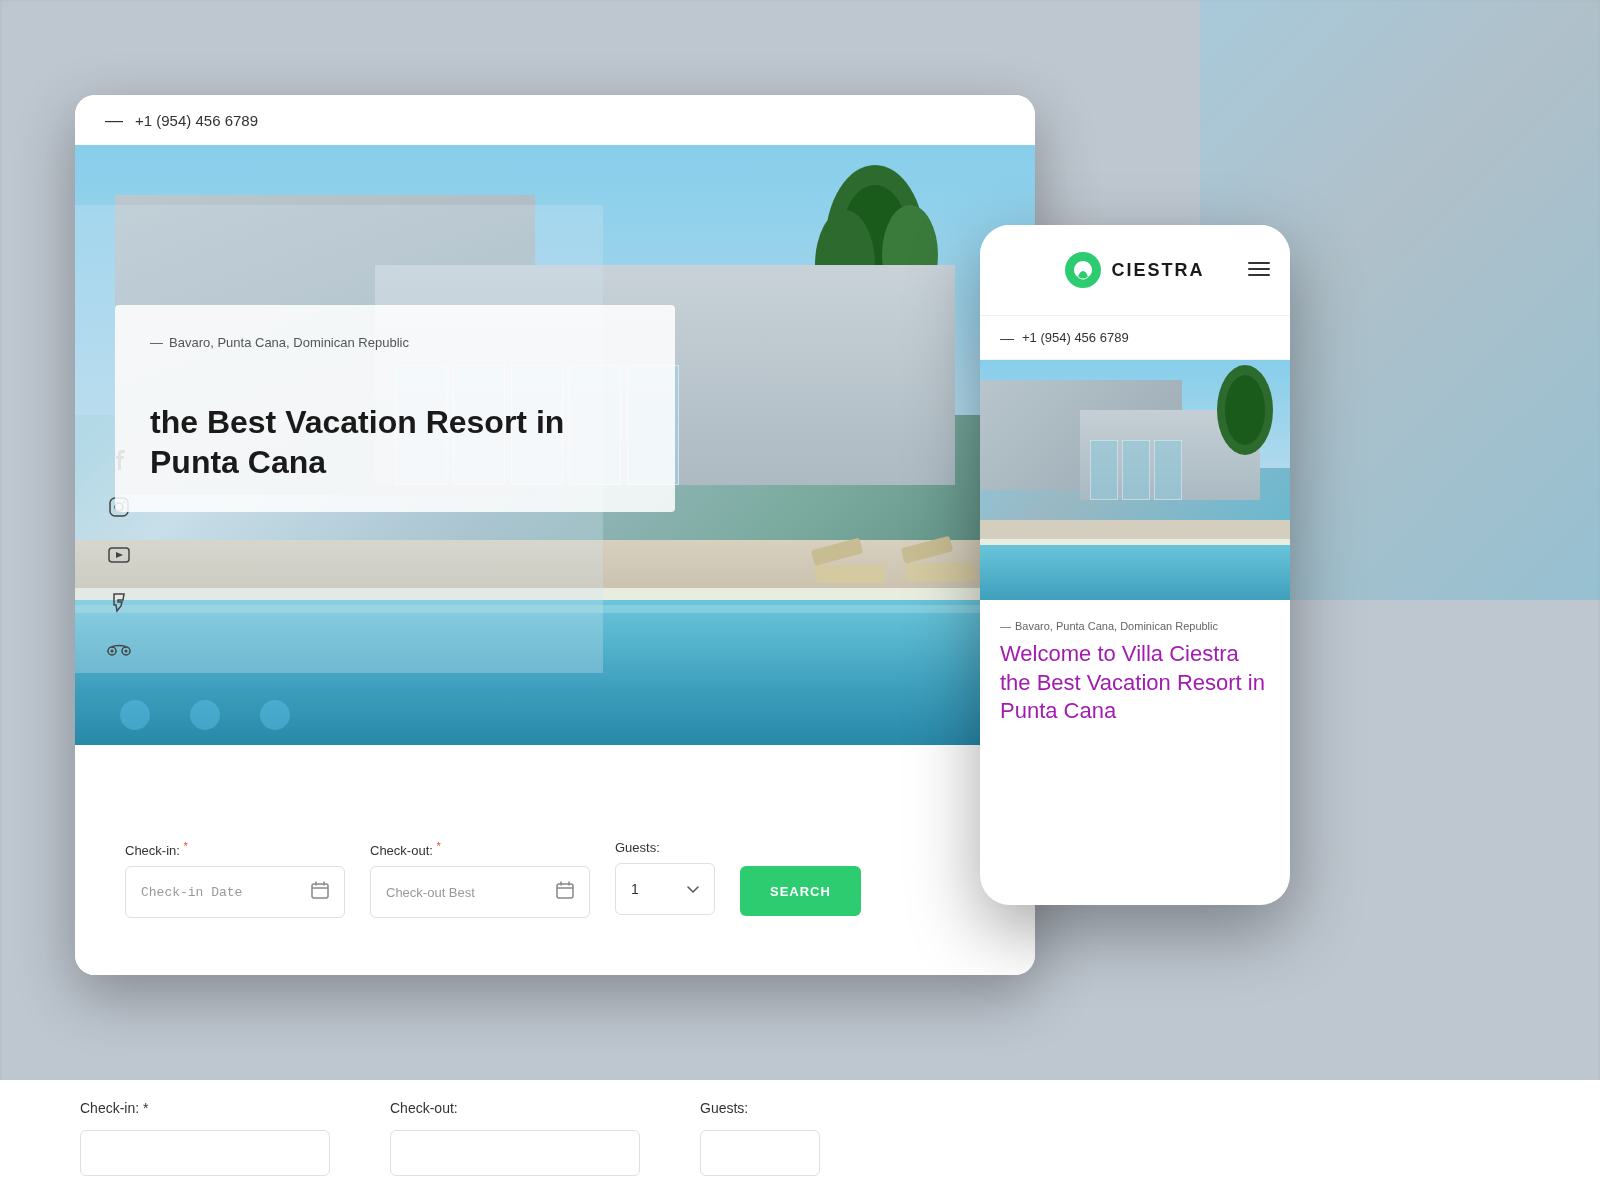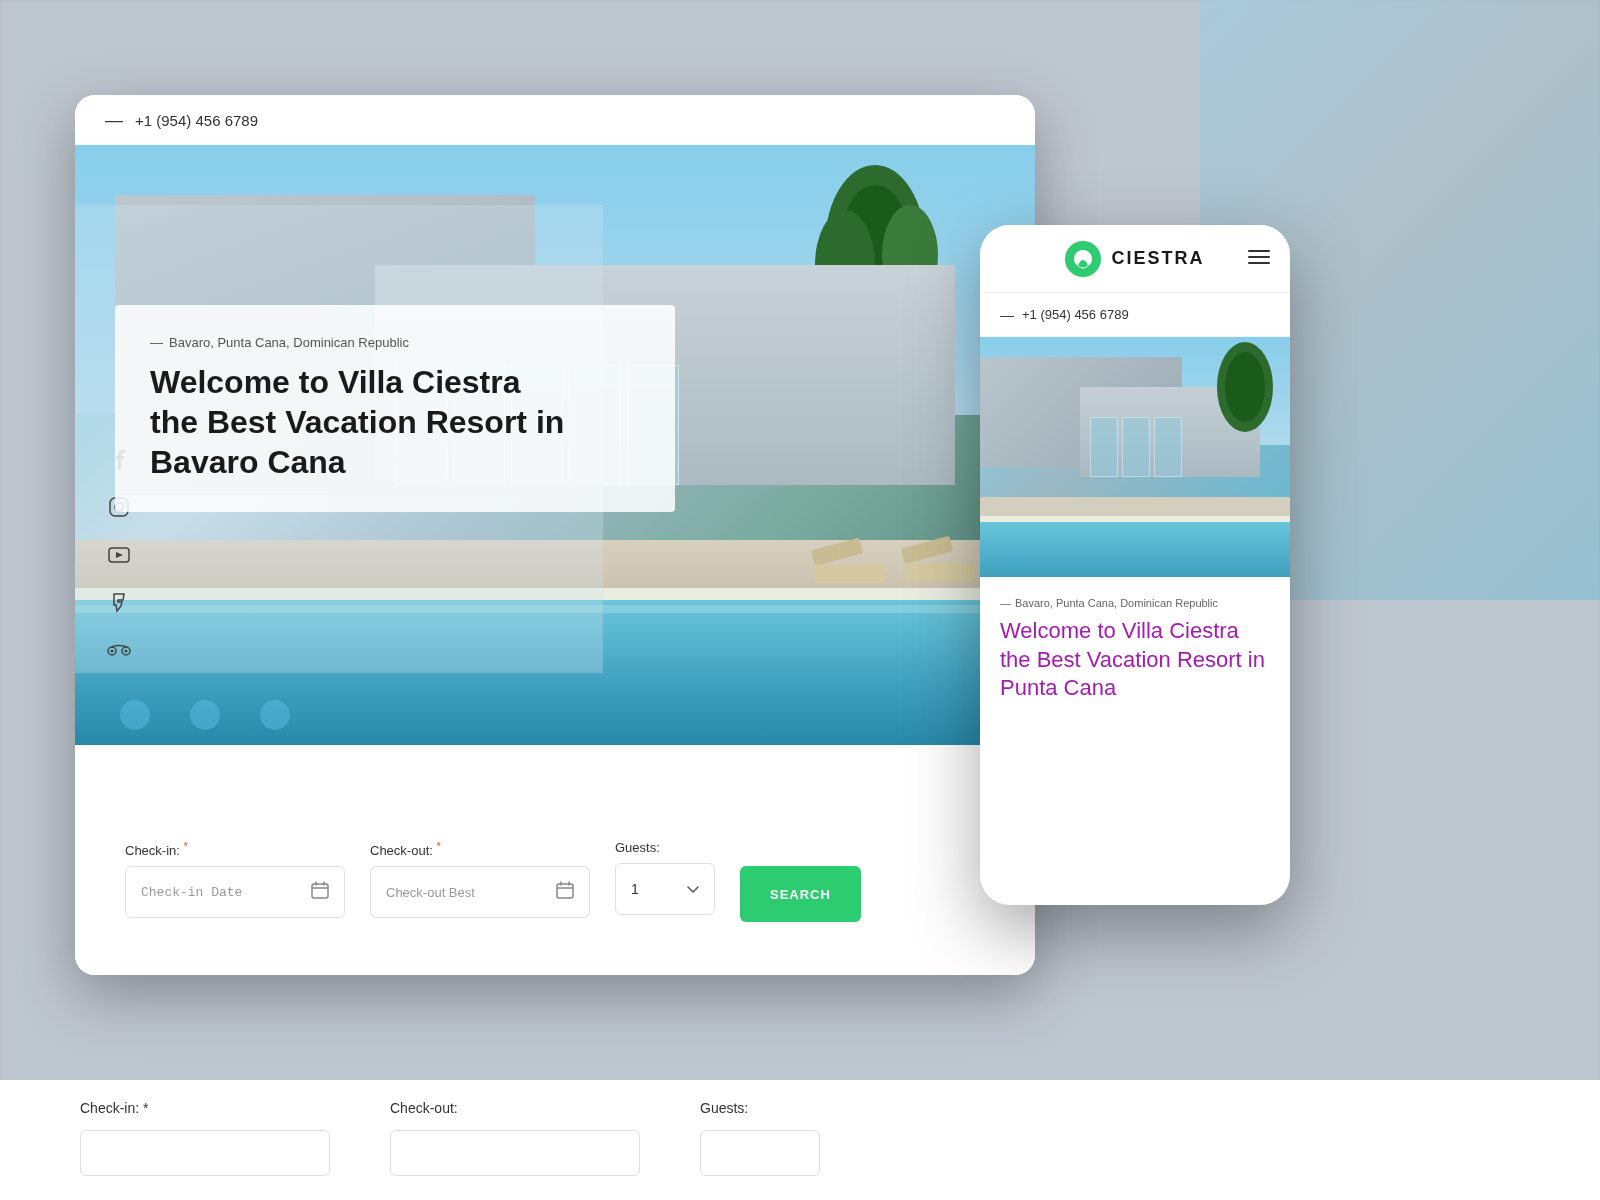--- a/index.html
+++ b/index.html
@@ -216,21 +216,21 @@
       font-size: 14px;
       color: #333;
       display: flex;
       align-items: center;
       justify-content: space-between;
       background: white;
       cursor: pointer;
     }
 
     .search-btn {
-      height: 56px;
+      height: 50px;
       padding: 0 30px;
       background: #2ecc71;
       color: white;
       border: none;
       border-radius: 6px;
       font-size: 13px;
       font-weight: 700;
       letter-spacing: 1px;
       cursor: pointer;
       text-transform: uppercase;
@@ -244,21 +244,21 @@
       right: 310px;
       width: 310px;
       height: 680px;
       background: white;
       border-radius: 30px;
       box-shadow: 0 25px 70px rgba(0,0,0,0.35);
       overflow: hidden;
     }
 
     .mobile-header {
-      height: 68px;
+      height: 91px;
       background: white;
       display: flex;
       align-items: center;
       justify-content: center;
       gap: 10px;
       border-bottom: 1px solid #f0f0f0;
       position: relative;
     }
 
     .logo-icon {
@@ -480,22 +480,22 @@
         </svg>
       </div>
     </div>
 
     <div class="welcome-card">
       <div class="welcome-location">
         <span>—</span>
         <span>Bavaro, Punta Cana, Dominican Republic</span>
       </div>
       <div class="welcome-title">
-        <span>Welcome to Villa Ciestra</span><br>
-        <span>the Best Vacation Resort in Bavaro Cana</span>
+        <br>
+        <span>the Best Vacation Resort in Punta Cana</span>
       </div>
     </div>
   </div>
 
   <div class="booking-bar">
     <div class="booking-field">
       <div class="booking-label">
         <span>Check-in:</span>
         <sup>*</sup>
       </div>

